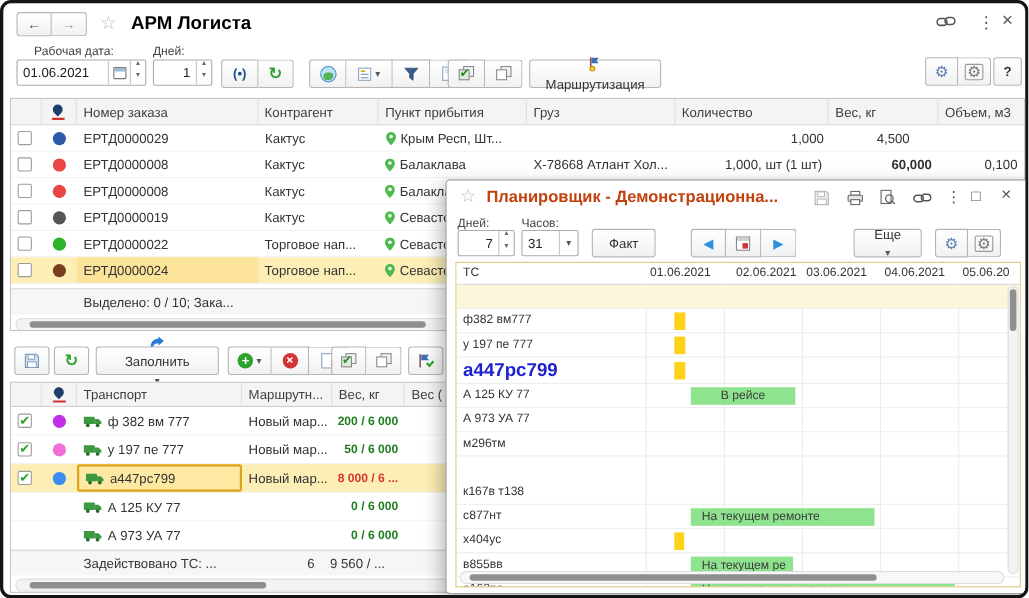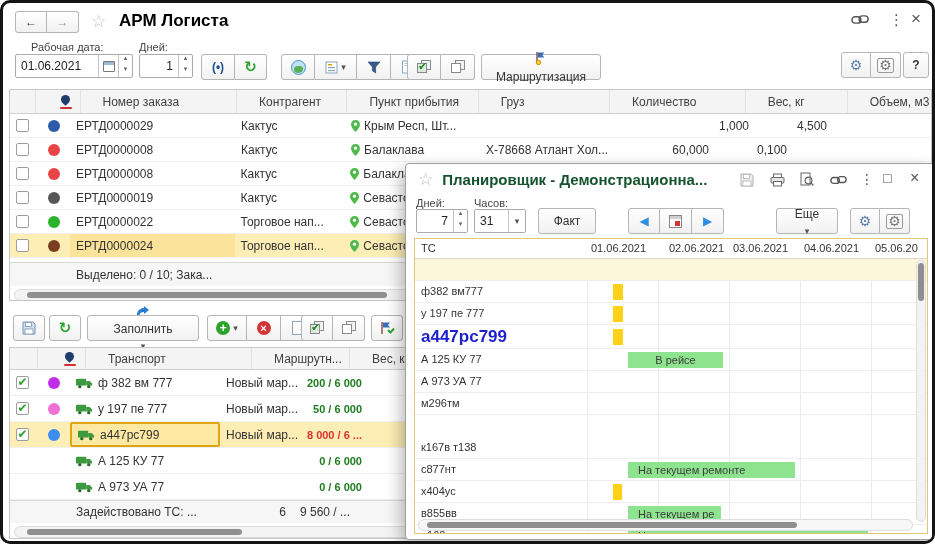--- a/index.html
+++ b/index.html
@@ -31,21 +31,21 @@
   .calbtn { width:20px; display:flex; align-items:center; justify-content:center; border-left:1px solid #c4c4c4; }
   .cal-ico { width:12px; height:11px; border:1px solid #777; border-radius:1px; position:relative; background:#fff; }
   .cal-ico::before { content:""; position:absolute; left:0; right:0; top:0; height:3px; background:#9db7d6; }
   .dot { width:12px; height:12px; border-radius:50%; display:inline-block; }
   .cb { width:13px; height:13px; border:1px solid #9c9c9c; border-radius:2px; background:#fff;
         display:flex; align-items:center; justify-content:center; font-size:12px; line-height:11px;
         color:#2da32d; font-weight:bold; }
   
   .tbl { position:absolute; border:1px solid #c6c6c6; background:#fff; overflow:hidden; }
   .thead { position:absolute; left:0; right:0; top:0; background:#f4f4f4;
-           border-bottom:1px solid #cfcfcf; display:flex; align-items:center;gap:16px; }
+           border-bottom:1px solid #cfcfcf; display:flex; align-items:center; }
   .th { font-size:12px; color:#3f3f3f; padding:0 6px; border-right:1px solid #e1e1e1;
         height:100%; display:flex; align-items:center; overflow:hidden; white-space:nowrap; }
   .trow { position:absolute; left:0; right:0; display:flex; align-items:center;
           border-bottom:1px solid #f0f0f0; background:#fff; }
   .td { font-size:12px; color:#333; padding:0 6px; overflow:hidden; white-space:nowrap;
         height:100%; display:flex; align-items:center; }
   .td.r, .th.r { justify-content:flex-end; }
   .tfoot { position:absolute; left:0; right:0; background:#f6f6f6; border-top:1px solid #d8d8d8;
            display:flex; align-items:center; font-size:12px; color:#333; }
   .sel-row { background:#fdeeb5 !important; }
@@ -262,21 +262,22 @@
       <div class="td" style="width:135px;gap:4px;">
           <span class="pin">
             <svg width="9" height="12" viewBox="0 0 12 16">
               <path d="M6 0C2.7 0 0 2.7 0 6c0 4.5 6 10 6 10s6-5.5 6-10C12 2.7 9.3 0 6 0z" fill="#4cbb4c"></path>
               <circle cx="6" cy="5.6" r="2.2" fill="#fff"></circle>
             </svg>
           </span>
           <span>Балаклава</span>
         </div>
       <div class="td" style="width:135px;">Х-78668 Атлант Хол...</div>
-      <div class="td r" style="width:100px;">60,000</div>
+      <div class="td r" style="width:140px;">1,000, шт (1 шт)</div>
+      <div class="td r" style="width:100px;font-weight:bold;">60,000</div>
       <div class="td r" style="width:78px;">0,100</div>
     </div>
 
     <div class="trow" style="top:72px;height:24px;">
       <div class="td" style="width:28px;">
           <span class="cb"></span>
         </div>
       <div class="td" style="width:32px;justify-content:center;">
           <span class="dot" style="background-color: rgb(232, 69, 69);"></span>
         </div>
@@ -572,21 +573,21 @@
       <div style="padding-left:14px;">9 560 / ...</div>
     </div>
     <div class="hscroll" style="left:4px;top:178px;width:913px;">
       <div class="hthumb" style="left:12px;width:215px;"></div>
     </div>
   </div>
 
   <div class="dialog">
     <div class="dlg-title">
       <span class="star" style="margin-left:12px;">☆</span>
-      <span style="margin-left:9px;font-size:15px;font-weight:600;color:#14532d;">Планировщик - Демонстрационна...</span>
+      <span style="margin-left:9px;font-size:15px;font-weight:600;color:#c2410c;">Планировщик - Демонстрационна...</span>
       <span class="abs" style="left:334px;top:9px;">
           <svg width="14" height="14" viewBox="0 0 14 14">
             <path d="M1 1h10l2 2v10H1z" fill="#ececec" stroke="#b5b5b5"></path>
             <rect x="3.5" y="1.5" width="6" height="4" fill="#fff" stroke="#b5b5b5" stroke-width="0.8"></rect>
             <rect x="3" y="8" width="8" height="5" fill="#fff" stroke="#b5b5b5" stroke-width="0.8"></rect>
           </svg>
         </span>
       <span class="abs" style="left:364px;top:9px;">
           <svg width="15" height="14" viewBox="0 0 15 14">
             <rect x="3.5" y="1" width="8" height="3.5" fill="#fff" stroke="#666"></rect>

